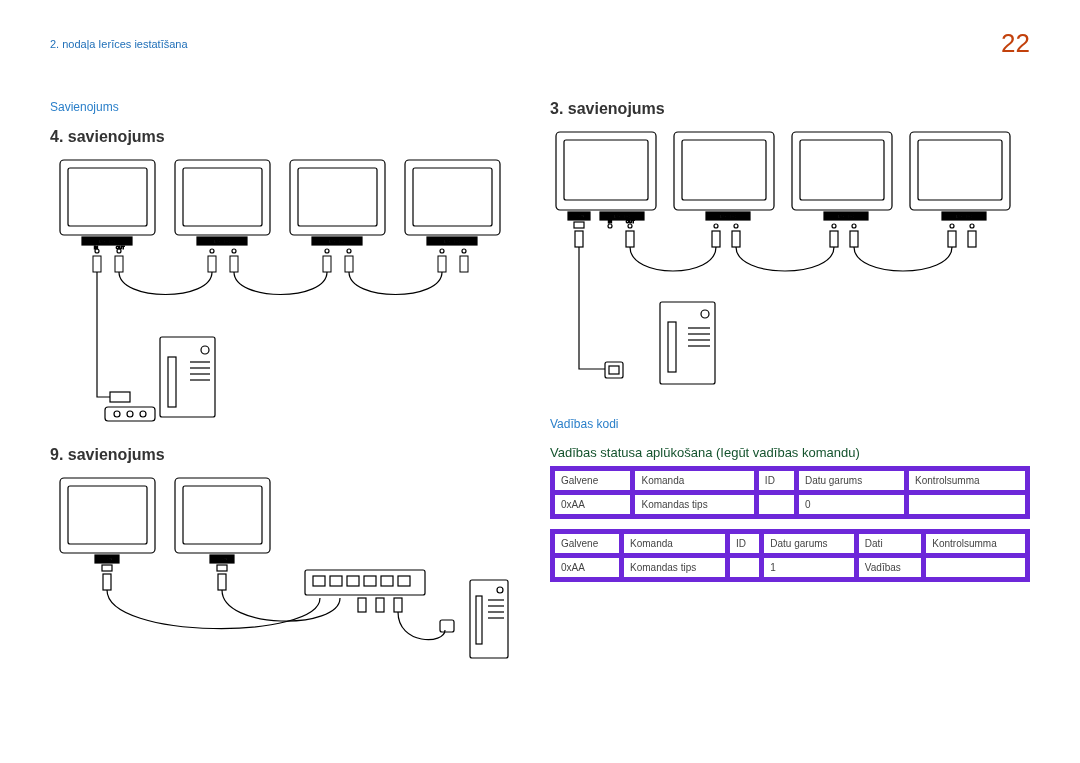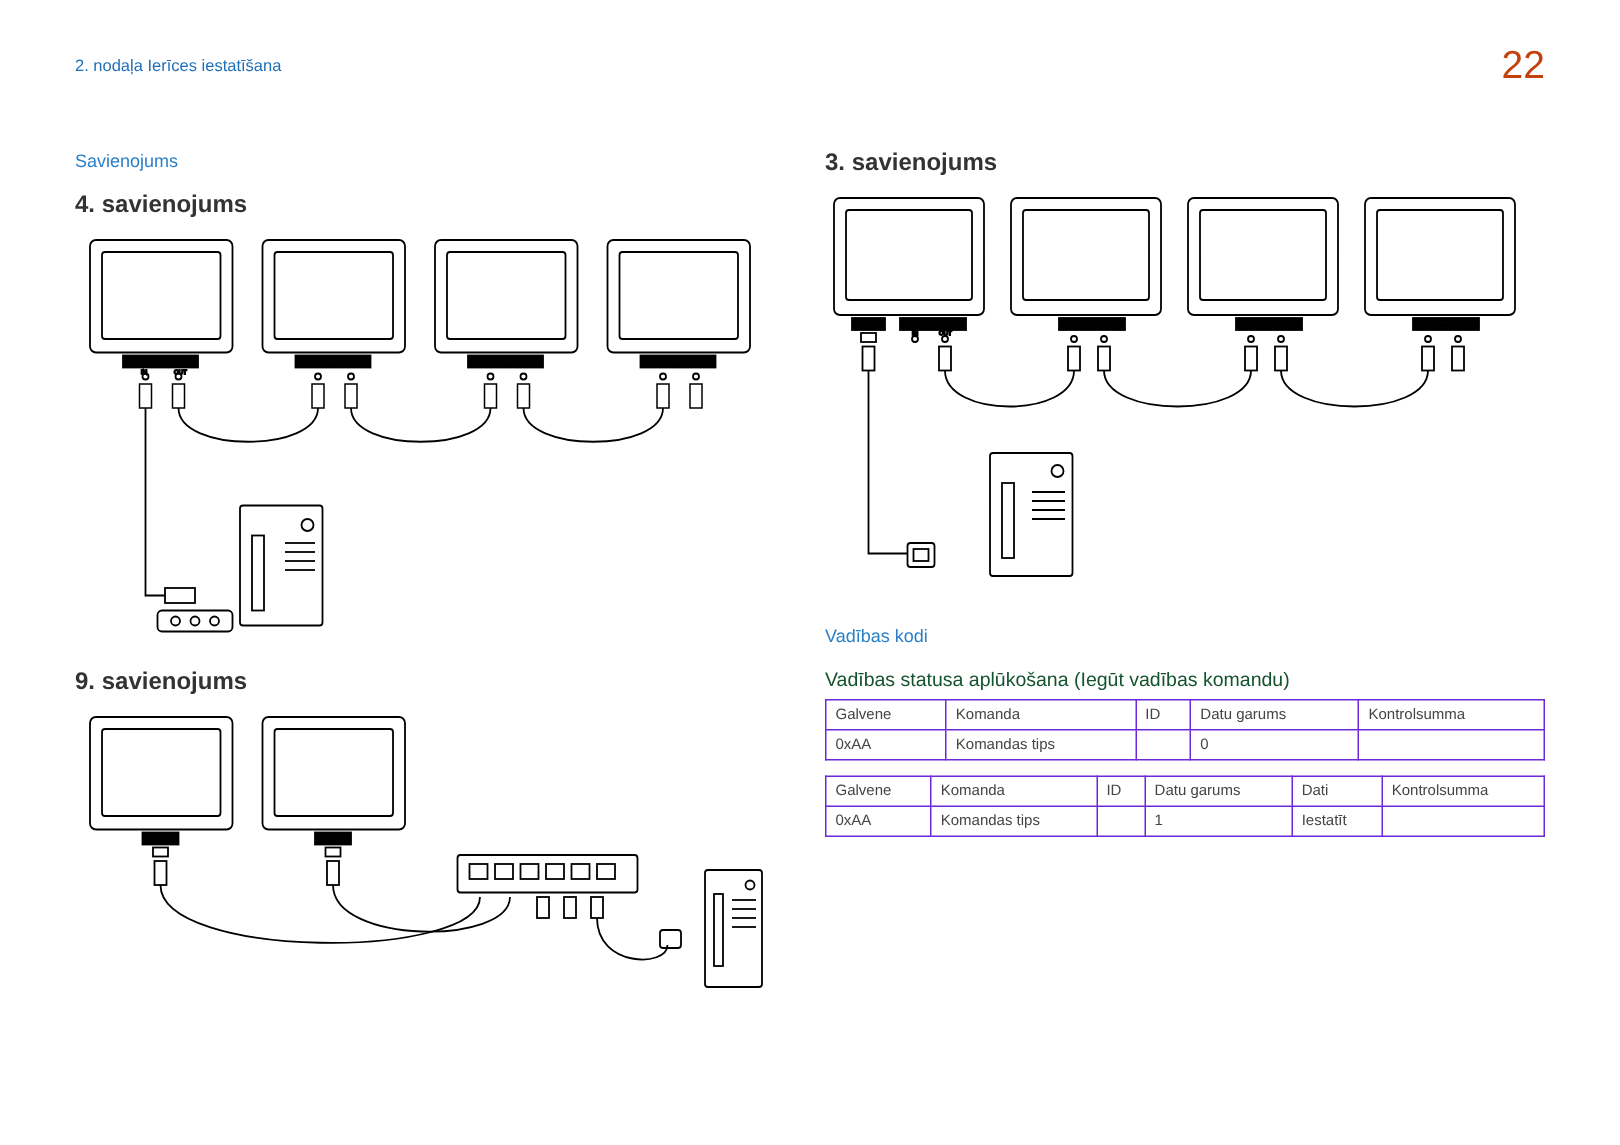--- a/index.html
+++ b/index.html
@@ -74,21 +74,21 @@
     margin-bottom: 6px;
   }
   svg { display: block; }
   table {
     border-collapse: collapse;
     width: 100%;
     font-size: 10px;
     margin-bottom: 10px;
   }
   th, td {
-    border: 1px solid #6d28d9;
+    border: 5px solid #6d28d9;
     padding: 4px 6px;
     text-align: left;
     font-weight: normal;
     color: #444;
   }
   .table-wrap { margin-top: 4px; }
 </style>
 </head>
 <body>
 
@@ -334,20 +334,20 @@
           <td>ID</td>
           <td>Datu garums</td>
           <td>Dati</td>
           <td>Kontrolsumma</td>
         </tr>
         <tr>
           <td>0xAA</td>
           <td>Komandas tips</td>
           <td></td>
           <td>1</td>
-          <td>Iestatīt</td>
+          <td>Vadības</td>
           <td></td>
         </tr>
       </tbody>
         </table>
     </div>
   </div>
 </div>
 
 </body></html>

